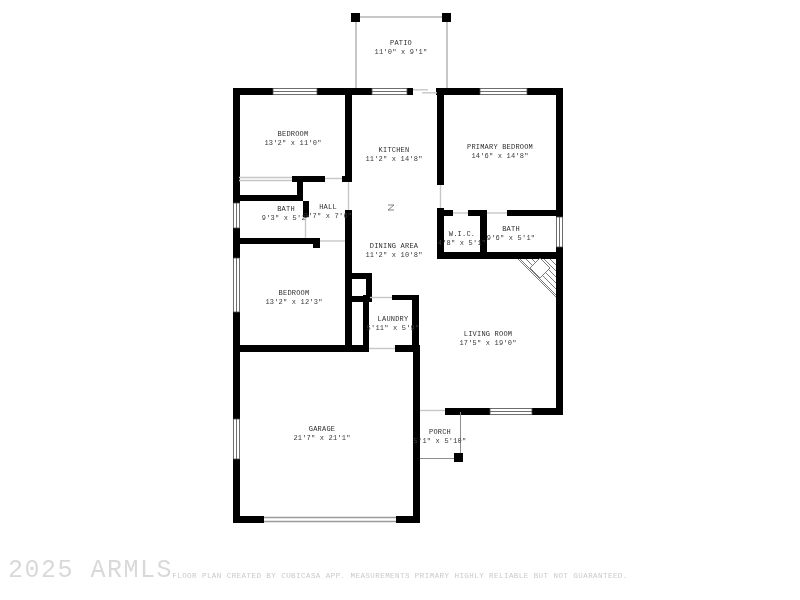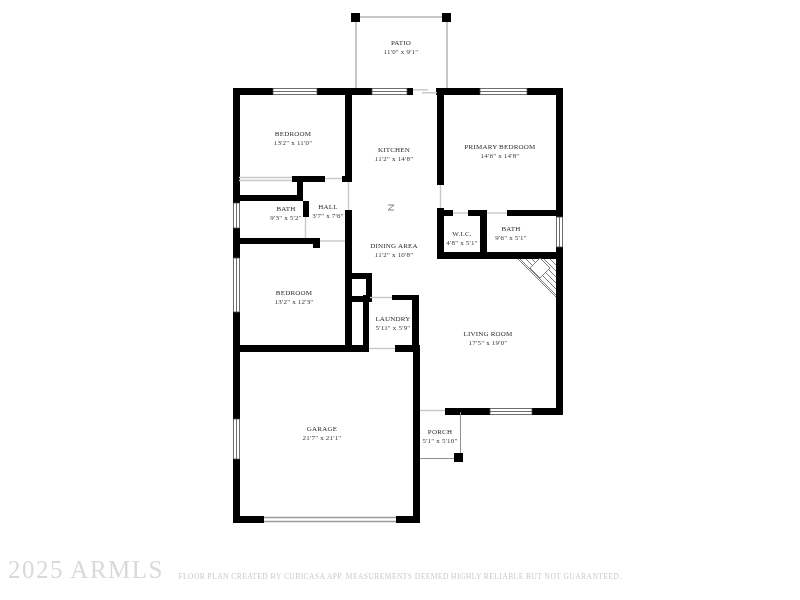--- a/index.html
+++ b/index.html
@@ -1,18 +1,18 @@
 <!DOCTYPE html>
 <html><head>
 <meta charset="utf-8">
 <style>
   html,body{margin:0;padding:0;background:#ffffff;}
   .screen{
     position:relative;width:800px;height:600px;background:#ffffff;
-    overflow:hidden;font-family:Liberation Serif, serif;
+    overflow:hidden;font-family:Liberation Mono, monospace;
   }
   .plan-svg{position:absolute;left:0;top:0;}
   .room-label{
     position:absolute;transform:translate(-50%,-50%);
     display:flex;flex-direction:column;align-items:center;text-align:center;
     font-size:7px;line-height:9px;color:#333;letter-spacing:.2px;white-space:nowrap;
   }
   .room-label .rname{color:#2e2e2e;}
   .room-label .rdims{color:#3a3a3a;}
   .watermark{
@@ -233,15 +233,15 @@
   <div class="room-label" style="left:322px;top:434px">
     <span class="rname">GARAGE</span>
     <span class="rdims">21'7" x 21'1"</span>
   </div>
   <div class="room-label" style="left:440px;top:437px">
     <span class="rname">PORCH</span>
     <span class="rdims">5'1" x 5'10"</span>
   </div>
 
   <div class="watermark">2025 ARMLS</div>
-  <div class="footer">FLOOR PLAN CREATED BY CUBICASA APP. MEASUREMENTS DEEMED HIGHLY RELIABLE BUT NOT GUARANTEED.</div>
+  <div class="footer">FLOOR PLAN CREATED BY CUBICASA APP. MEASUREMENTS PRIMARY HIGHLY RELIABLE BUT NOT GUARANTEED.</div>
 
 </div>
 
 </body></html>

